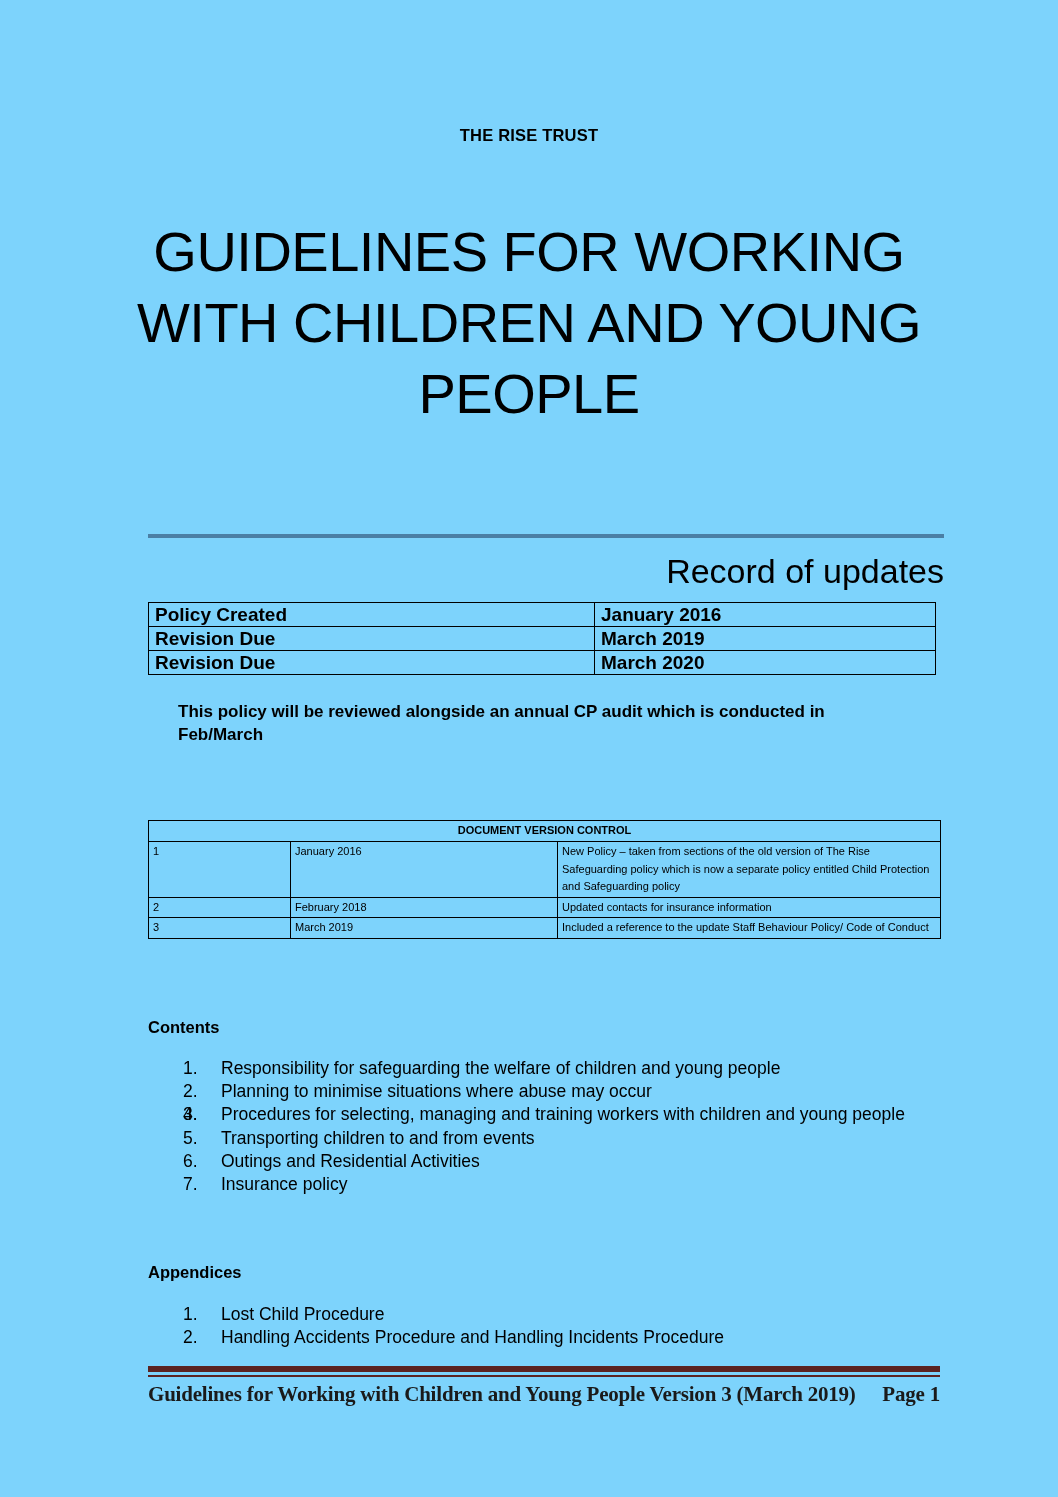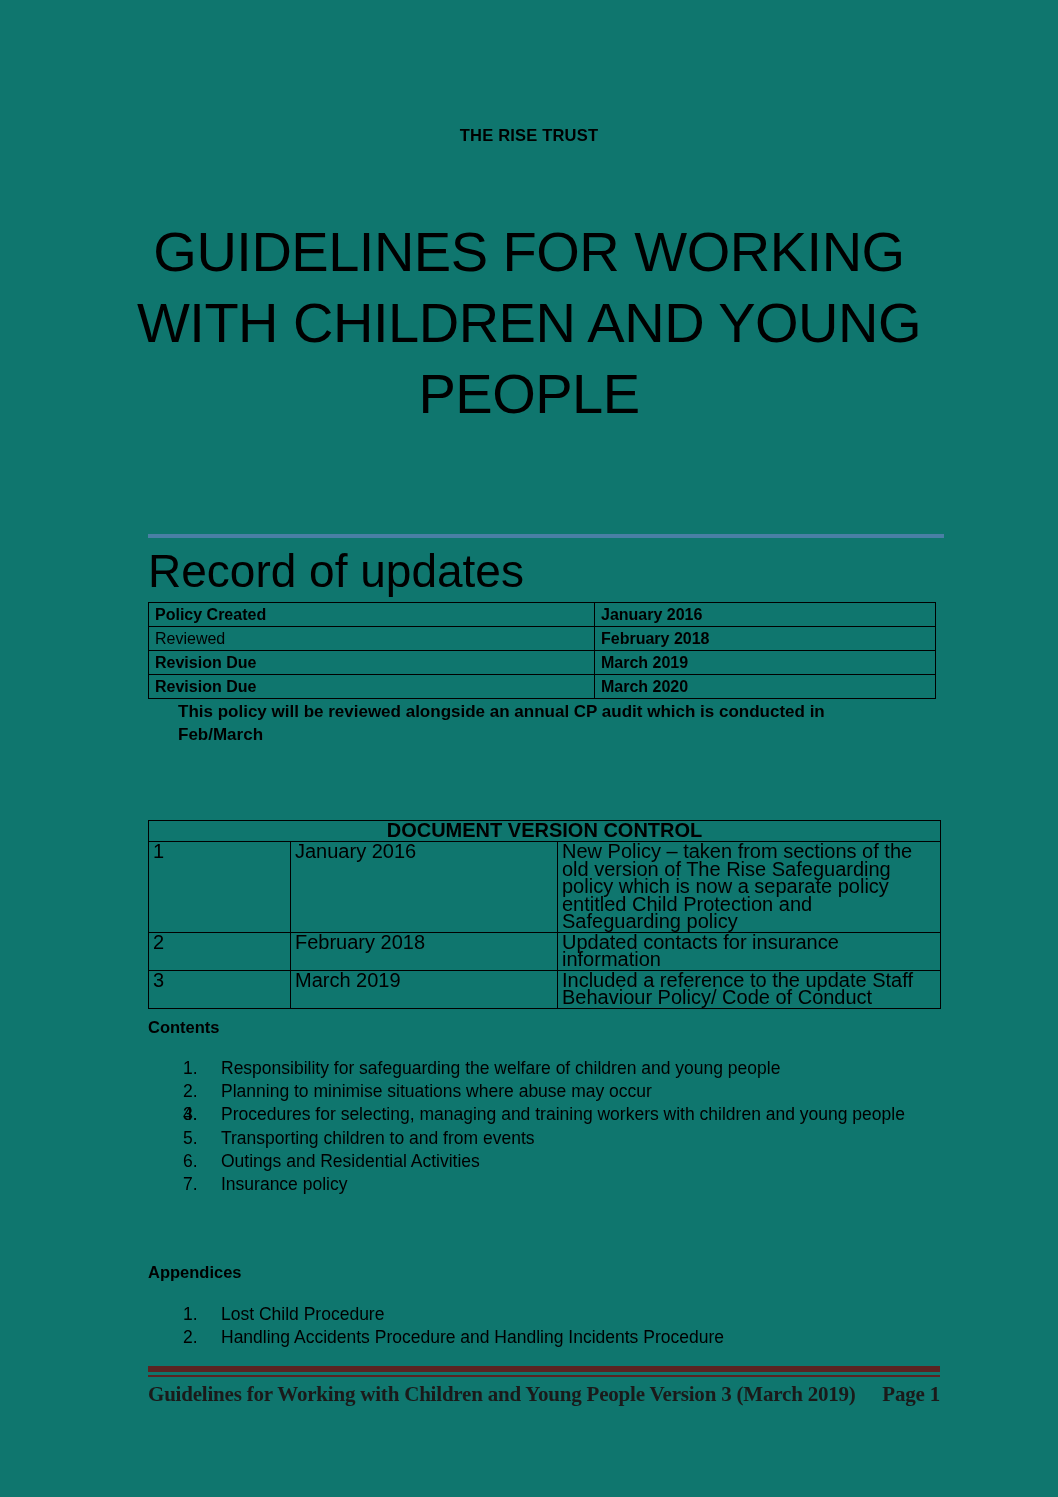--- a/index.html
+++ b/index.html
@@ -8,21 +8,21 @@
     background: #ffffff;
   }
   body {
     font-family: "Liberation Sans", sans-serif;
     color: #000000;
   }
   .page {
     position: relative;
     width: 1058px;
     height: 1497px;
-    background: #0f766e;
+    background: #7dd3fc;
     box-sizing: border-box;
     overflow: hidden;
   }
 
   
   .org-name {
     position: absolute;
     top: 126px;
     left: 0;
     width: 1058px;
@@ -54,38 +54,38 @@
     height: 4px;
     background: #4a7fa5;
   }
 
   
   .record-heading {
     position: absolute;
     top: 551px;
     left: 148px;
     width: 796px;
-    text-align: left;
-    font-size: 46px;
+    text-align: right;
+    font-size: 34px;
     font-weight: normal;
     line-height: 40px;
   }
 
   
   .record-table {
     position: absolute;
     left: 148px;
     top: 602px;
     width: 787px;
     border-collapse: collapse;
     table-layout: fixed;
   }
   .record-table td {
     border: 1.6px solid #000;
-    font-size: 16px;
+    font-size: 19px;
     font-weight: bold;
     padding: 1px 6px;
     height: 21px;
     line-height: 20px;
     vertical-align: middle;
   }
   .record-table td.normal { font-weight: normal; }
   .record-table col.c1 { width: 446px; }
   .record-table col.c2 { width: 341px; }
 
@@ -107,21 +107,21 @@
     top: 820px;
     width: 792px;
     border-collapse: collapse;
     table-layout: fixed;
   }
   .dvc-table col.d1 { width: 142px; }
   .dvc-table col.d2 { width: 267px; }
   .dvc-table col.d3 { width: 383px; }
   .dvc-table th, .dvc-table td {
     border: 1.5px solid #000;
-    font-size: 20px;
+    font-size: 11px;
     line-height: 17.5px;
     padding: 1px 4px;
     vertical-align: top;
   }
   .dvc-table th {
     font-weight: bold;
     text-align: center;
     height: 18px;
   }
   .dvc-table td {
@@ -217,24 +217,20 @@
 
   <table class="record-table">
     <colgroup>
         <col class="c1">
         <col class="c2">
       </colgroup>
     <tbody id="record-body">
         <tr>
           <td>Policy Created</td>
           <td>January 2016</td>
-        </tr>
-        <tr>
-          <td class="normal">Reviewed</td>
-          <td>February 2018</td>
         </tr>
         <tr>
           <td>Revision Due</td>
           <td>March 2019</td>
         </tr>
         <tr>
           <td>Revision Due</td>
           <td>March 2020</td>
         </tr>
       </tbody>

